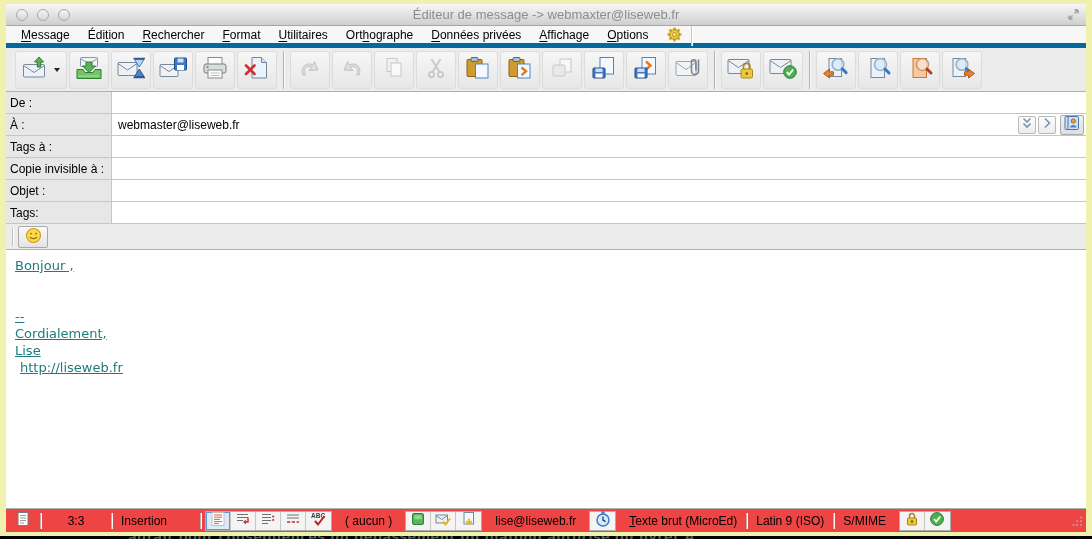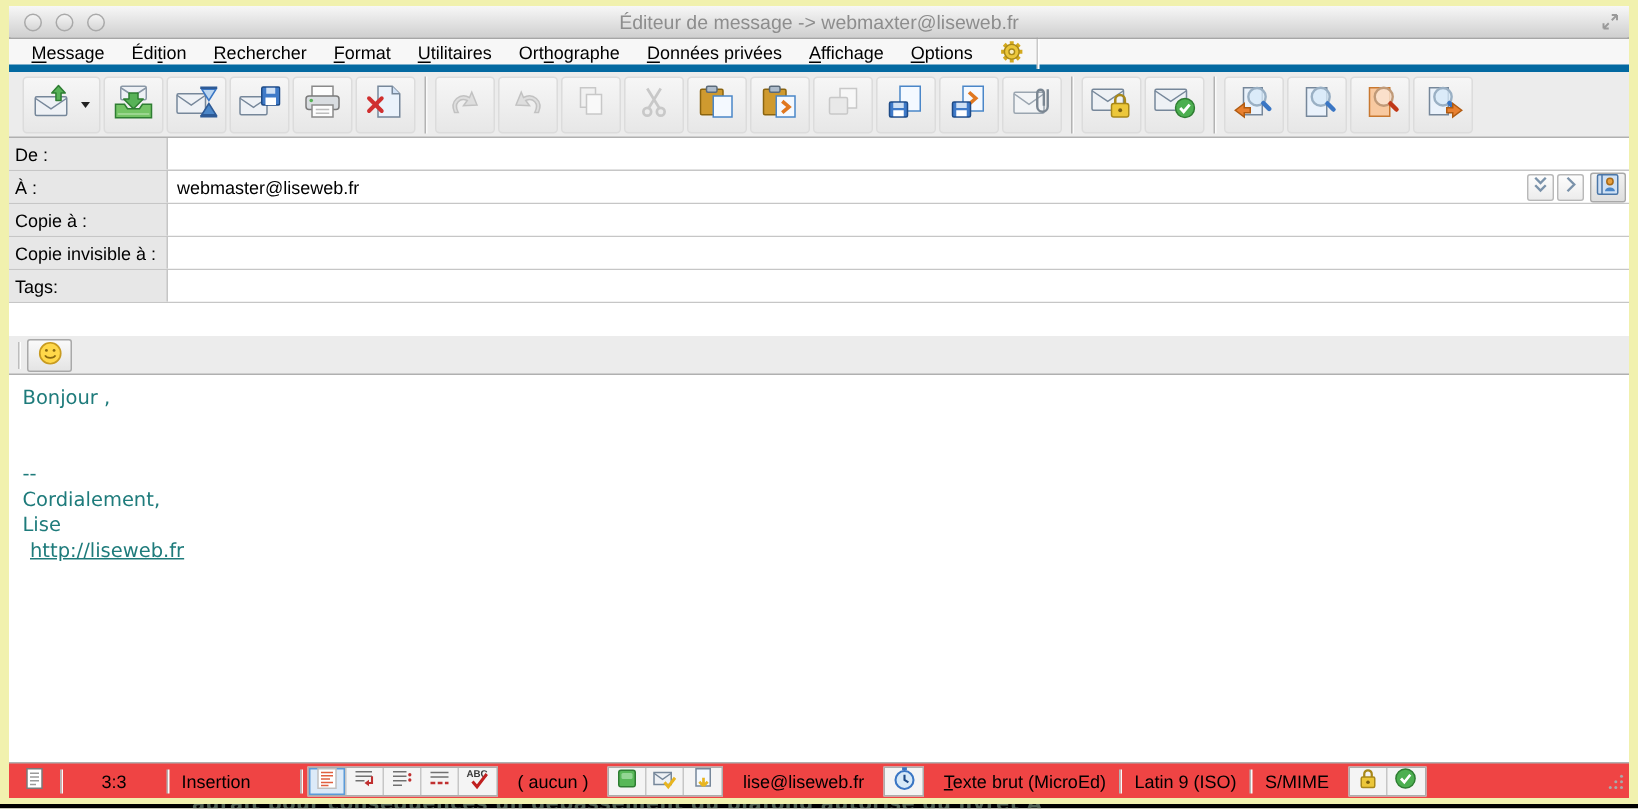--- a/index.html
+++ b/index.html
@@ -61,21 +61,21 @@
 
   
   .smileybar { height:26px; flex:0 0 26px; background:#ececec; border-bottom:1px solid #b0b0b0;
     display:flex; align-items:center; padding-left:4px; }
   .grip-v { width:2px; height:18px; border-left:1px solid #bdbdbd; border-right:1px solid #fff; margin:0 4px 0 2px; }
   .smileybtn { width:30px; height:22px; border:1px solid #a9a9a9; border-radius:2px;
     background:linear-gradient(#fafafa,#e4e4e4); display:flex; align-items:center; justify-content:center; }
 
   
   .bodyarea { flex:1; background:#fff; padding:7px 8px 0 9px; overflow:hidden;
-    font:13px "DejaVu Sans", sans-serif; color:#1e7b7b; line-height:17px; cursor:text; }
+    font:13px "DejaVu Sans", sans-serif; color:#1e7b7b; line-height:17px; cursor:text;text-decoration:underline; }
   .bspace { height:34px; }
   .blink { text-decoration:underline; margin-left:5px; cursor:pointer; }
 
   
   .statusbar { height:24px; flex:0 0 24px; background:#ef4444; border-top:1px solid #b0b0b0;
     display:flex; align-items:center; position:relative; font-size:12px; }
   .sseg { display:flex; align-items:center; height:100%; padding:0 9px; white-space:nowrap; }
   .ssep { width:1px; height:16px; background:#b3b3b3; box-shadow:1px 0 0 #fbfbfb; }
   .sframe { display:flex; align-items:stretch; height:20px; border:1px solid #adadad; background:#f4f4f4; margin:0 4px; }
   .sicon { width:25px; display:flex; align-items:center; justify-content:center; border-right:1px solid #c6c6c6; }
@@ -339,29 +339,37 @@
                   <rect x="2" y="1.5" width="13.5" height="13" rx="1" fill="#cfe0f4" stroke="#4a76a8"></rect>
                   <path d="M5 1.5 v13" stroke="#4a76a8"></path>
                   <circle cx="10.3" cy="6" r="2.1" fill="#e8a040" stroke="#a86a18"></circle>
                   <path d="M7 12.5 c0 -3.4 6.6 -3.4 6.6 0 z" fill="#4a86c8"></path>
                 </svg></span>
             </span>
         </div>
       </div>
       <div class="hrow">
         <div class="hlabel">
-            <span>Copie à :</span>
+            <span>Tags à :</span>
           </div>
         <div class="hval">
             <input value="" style="">
           </div>
       </div>
       <div class="hrow">
         <div class="hlabel">
             <span>Copie invisible à :</span>
+          </div>
+        <div class="hval">
+            <input value="" style="">
+          </div>
+      </div>
+      <div class="hrow">
+        <div class="hlabel">
+            <span>Objet :</span>
           </div>
         <div class="hval">
             <input value="" style="">
           </div>
       </div>
       <div class="hrow">
         <div class="hlabel">
             <span>Tags:</span>
           </div>
         <div class="hval">

